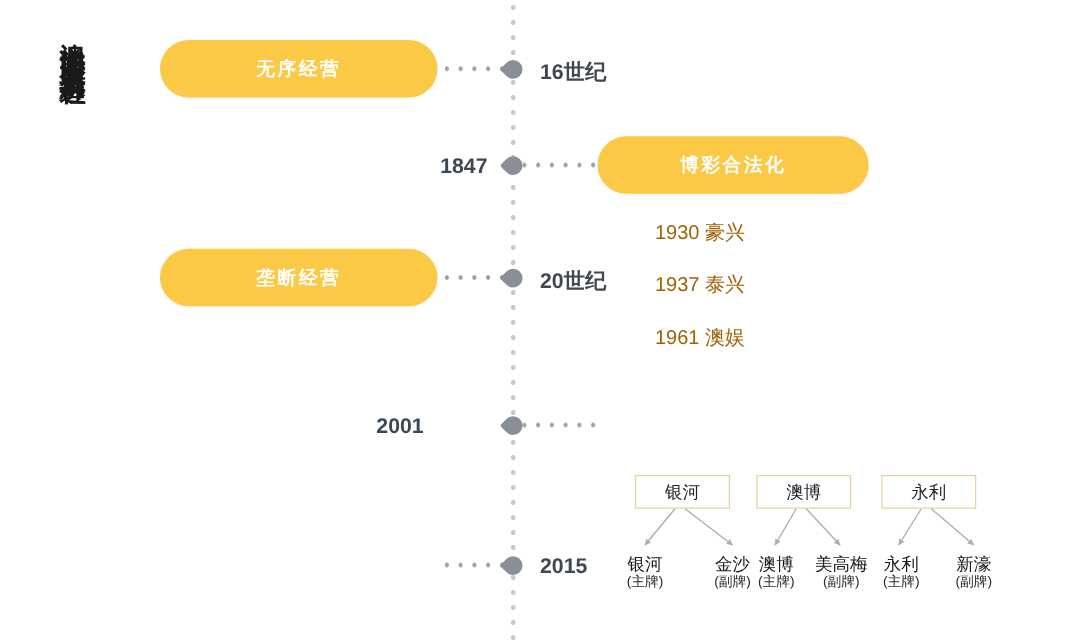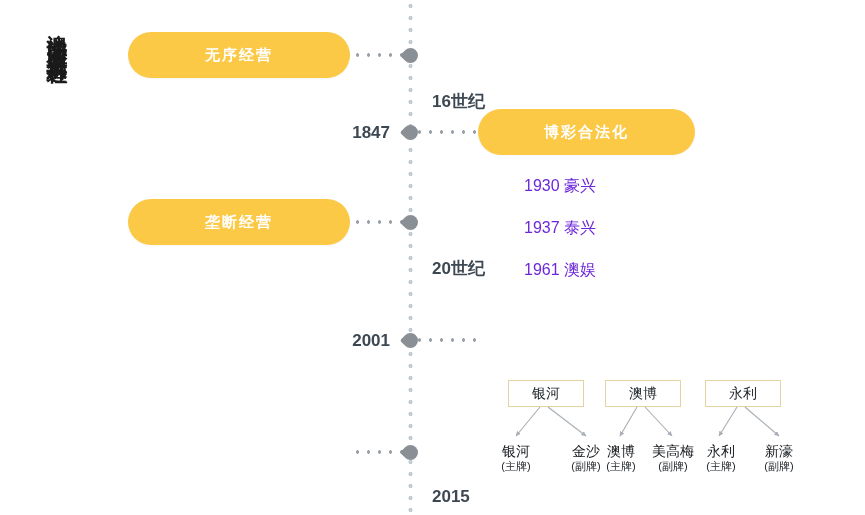--- a/index.html
+++ b/index.html
@@ -88,40 +88,40 @@
   .pill.right { left: 478px; width: 217px; }
 
   
   .eralabel {
     position: absolute;
     font-size: 17px;
     font-weight: bold;
     color: #3d4852;
     white-space: nowrap;
   }
-  .eralabel.onright { left: 432px; margin-top: 44px; }
+  .eralabel.onright { left: 432px; }
   .eralabel.onleft  { right: 0; text-align: right; }
   .eralabel-wrap-left {
     position: absolute;
     left: 250px;
     width: 140px;
   }
 
   
   .detaillist {
     position: absolute;
     left: 524px;
     top: 176px;
     display: flex;
     flex-direction: column;
     gap: 21px;
   }
   .detailitem {
     font-size: 16px;
-    color: #6d28d9;
+    color: #a16207;
     white-space: nowrap;
   }
 
   
   .groupbox {
     position: absolute;
     top: 380px;
     width: 74px;
     height: 25px;
     border: 1px solid #E4D3A0;
@@ -209,21 +209,21 @@
   <div class="node" style="left:403px; top:215px;"></div>
   <div class="eralabel onright" style="top:213px;">20世纪</div>
 
   <div class="detaillist">
     <div class="detailitem">1930 豪兴</div>
     <div class="detailitem">1937 泰兴</div>
     <div class="detailitem">1961 澳娱</div>
   </div>
 
   <div class="eralabel-wrap-left" style="top:331px;">
-    <div class="eralabel onleft" style="position:relative; right:auto; width:100%;">2001</div>
+    <div class="eralabel onleft" style="position:relative; right:auto; width:100%;text-align:center;">2001</div>
   </div>
   <div class="node" style="left:403px; top:333px;"></div>
   <div class="connector" style="left:414px; top:338px; width:64px;"></div>
 
   <div class="groupbox" style="left:508px;">
     <span>银河</span>
   </div>
   <div class="groupbox" style="left:605px;">
     <span>澳博</span>
   </div>

